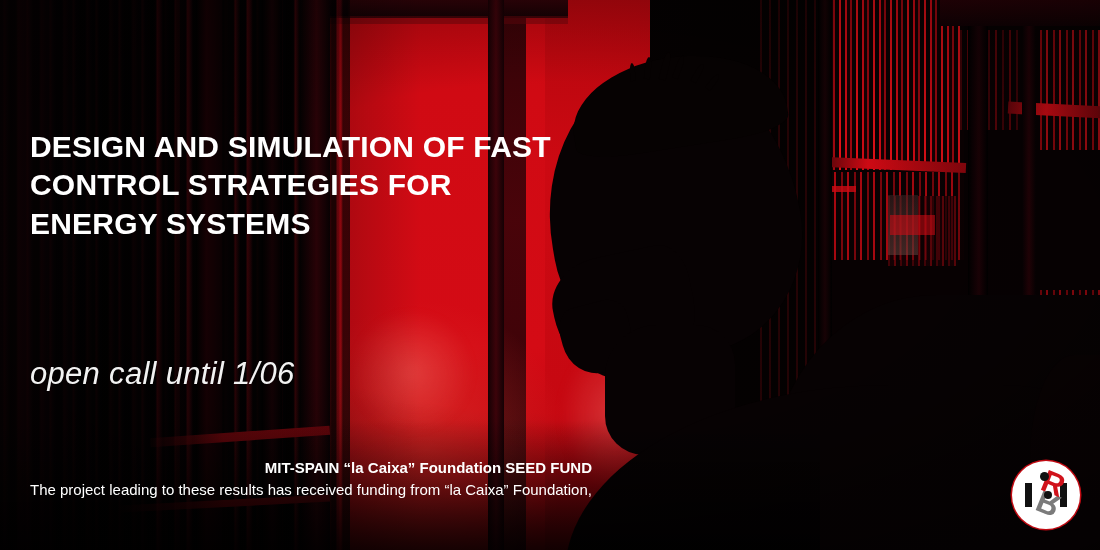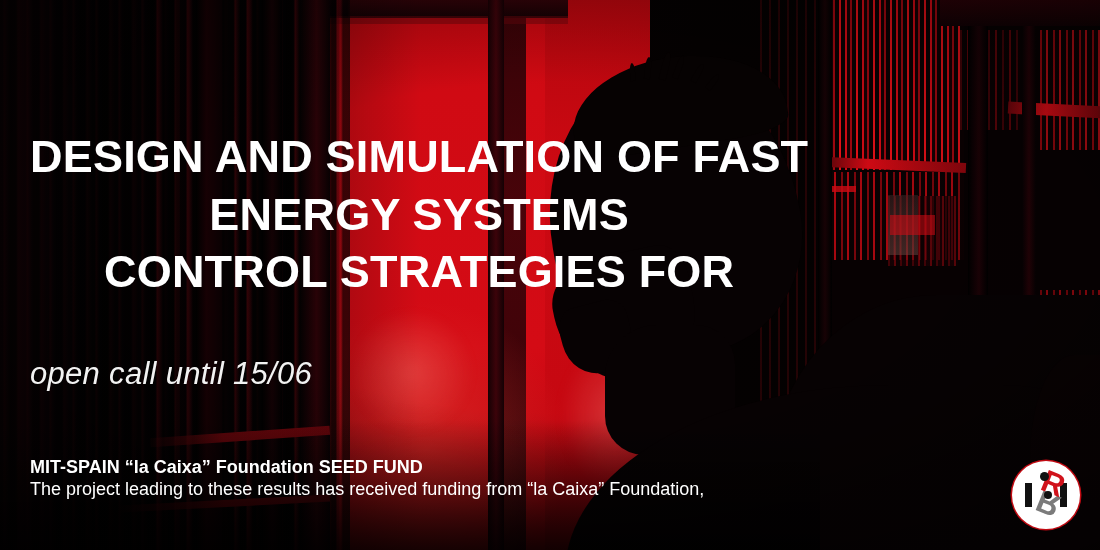--- a/index.html
+++ b/index.html
@@ -332,48 +332,48 @@
     font-weight:bold;
     letter-spacing:0.5px;
     color:#ffffff;
     line-height:1.05;
     white-space:nowrap;
   }
 
   .headline {
     position:absolute;
     left:30px; top:128px;
-    font-size:45px;
+    font-size:30px;
     font-weight:bold;
     color:#ffffff;
     line-height:1.28;
     letter-spacing:0.2px;
     white-space:nowrap;
-    text-align:center;
   }
   .headline .hl-line { display:block; }
 
   .subline {
     position:absolute;
     left:30px; top:356px;
     font-size:31px;
     font-style:italic;
     font-weight:400;
     color:#f2f2f2;
     letter-spacing:0.3px;
     white-space:nowrap;
   }
 
   .footer {
     position:absolute;
     left:30px; top:457px;
     color:#ffffff;
-    font-size:18px;
+    font-size:15px;
     line-height:21.5px;
     white-space:nowrap;
+    text-align:right;
   }
   .footer .f-bold { font-weight:bold; display:block; }
   .footer .f-reg  { font-weight:400; display:block; }
 
   
   .logo {
     position:absolute;
     left:1012px; top:461px;
     width:68px; height:68px;
   }
@@ -483,25 +483,25 @@
     <div class="vignette"></div>
     <div class="left-scrim"></div>
     <div class="bottom-scrim"></div>
   </div>
 
   <div class="content">
 
 
     <div class="headline">
       <span class="hl-line">DESIGN AND SIMULATION OF FAST</span>
+      <span class="hl-line">CONTROL STRATEGIES FOR</span>
       <span class="hl-line">ENERGY SYSTEMS</span>
-      <span class="hl-line">CONTROL STRATEGIES FOR</span>
     </div>
 
-    <div class="subline">open call until 15/06</div>
+    <div class="subline">open call until 1/06</div>
 
     <div class="footer">
       <span class="f-bold">MIT-SPAIN “la Caixa” Foundation SEED FUND</span>
       <span class="f-reg">The project leading to these results has received funding from “la Caixa” Foundation,</span>
     </div>
 
     <div class="logo">
       <div class="logo-circle"></div>
       <div class="logo-bar-l"></div>
       <div class="logo-bar-r"></div>

